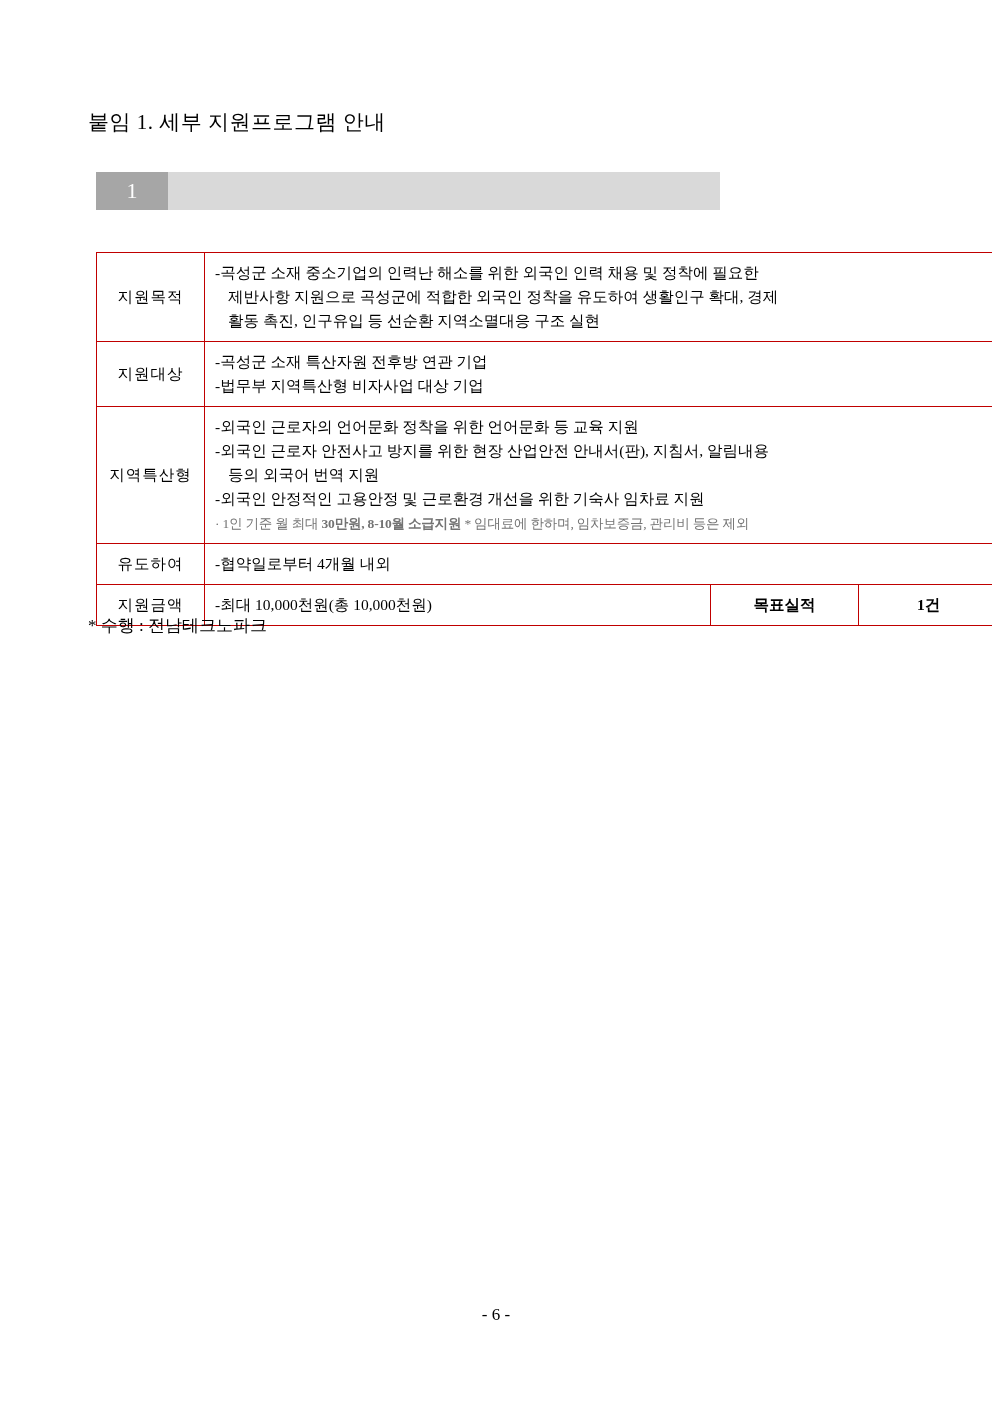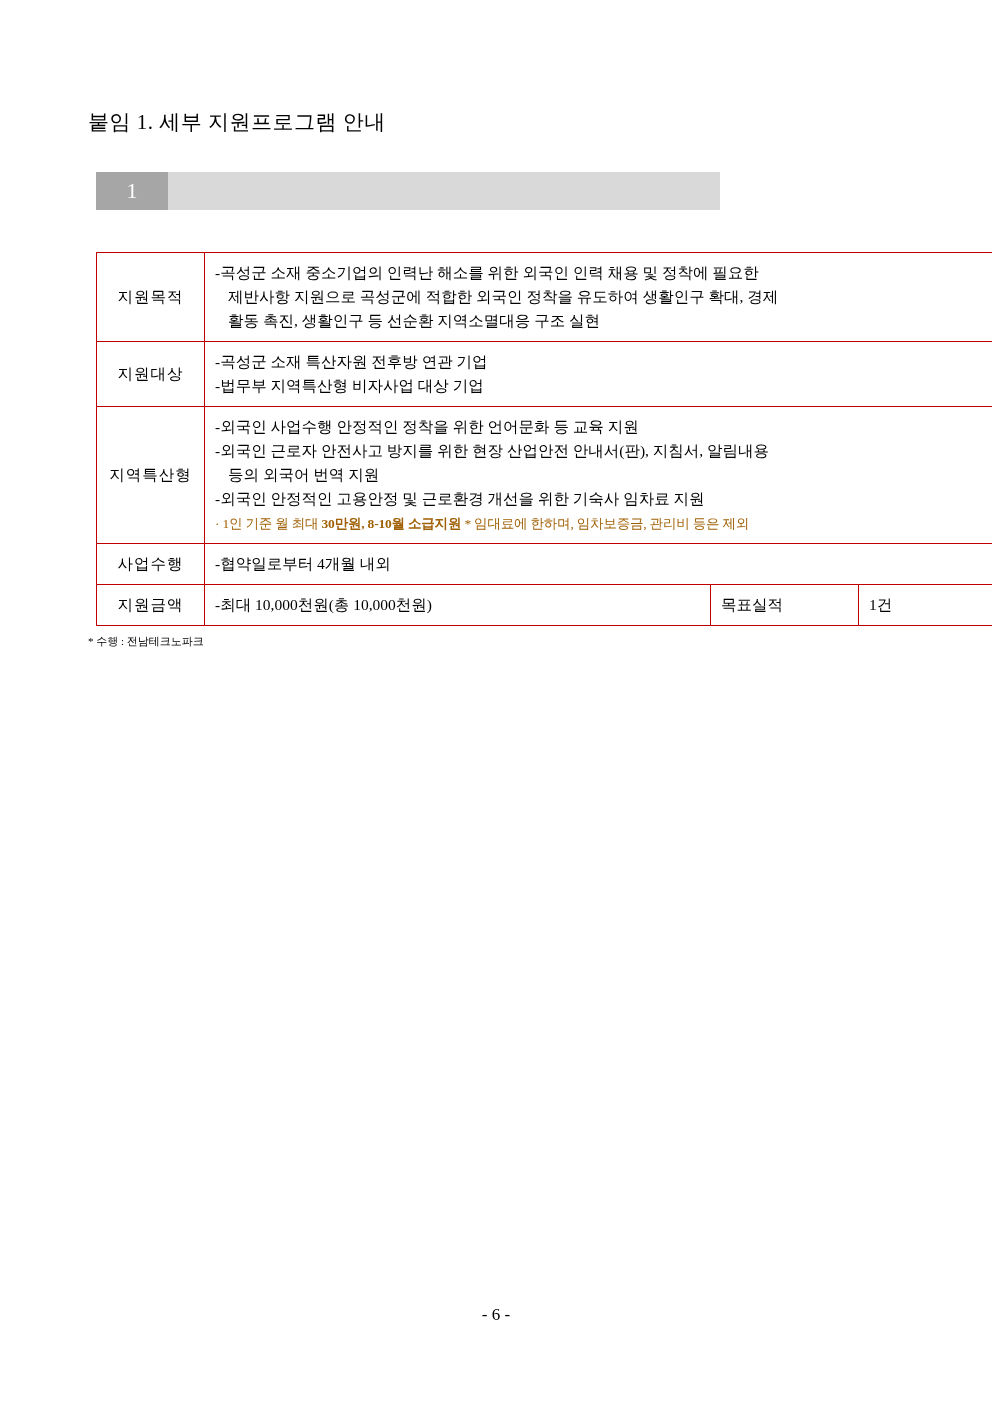--- a/index.html
+++ b/index.html
@@ -83,34 +83,35 @@
   td.body {
     text-align: left;
   }
   .line {
     white-space: nowrap;
   }
   .b {
     font-weight: normal;
   }
   .red-note {
-    color: #a16207;
+    color: #737373;
     font-size: 13.5px;
     letter-spacing: -0.2px;
     white-space: nowrap;
   }
   .red-note .rb { font-weight: bold; }
   td.center {
-    text-align: left;
+    text-align: center;
+    font-weight: bold;
   }
   .footnote {
     position: absolute;
     left: 88px;
-    top: 634px;
-    font-size: 11px;
+    top: 614px;
+    font-size: 17px;
     white-space: nowrap;
   }
   .page-number {
     position: absolute;
     left: 0;
     right: 0;
     top: 1305px;
     text-align: center;
     font-size: 17px;
   }
@@ -141,42 +142,42 @@
       <col style="width:506px">
       <col style="width:148px">
       <col style="width:140px">
     </colgroup>
     <tbody>
       <tr>
         <td class="label">지원목적</td>
         <td class="body" colspan="3">
           <span class="line indent-hang">-곡성군 소재 중소기업의 인력난 해소를 위한 외국인 인력 채용 및 정착에 필요한</span>
           <span class="line cont">제반사항 지원으로 곡성군에 적합한 외국인 정착을 유도하여 생활인구 확대, 경제</span>
-          <span class="line cont">활동 촉진, 생활인구 등 선순환 지역소멸대응 구조 실현</span>
+          <span class="line cont">활동 촉진, 인구유입 등 선순환 지역소멸대응 구조 실현</span>
         </td>
       </tr>
       <tr>
         <td class="label">지원대상</td>
         <td class="body" colspan="3">
           <span class="line indent-hang">-곡성군 소재 특산자원 전후방 연관 기업</span>
           <span class="line indent-hang">-법무부 지역특산형 비자사업 대상 기업</span>
         </td>
       </tr>
       <tr>
         <td class="label">지역특산형</td>
         <td class="body" colspan="3">
-          <span class="line"><span>-외국인 사업수행 안정적인 정착을 위한 </span><span class="b">언어문화 등 교육 지원</span></span>
+          <span class="line"><span>-외국인 근로자의 언어문화 정착을 위한 </span><span class="b">언어문화 등 교육 지원</span></span>
           <span class="line">-외국인 근로자 안전사고 방지를 위한 현장 산업안전 안내서(판), 지침서, 알림내용</span>
           <span class="line cont"><span>등의 </span><span class="b">외국어 번역 지원</span></span>
           <span class="line"><span>-외국인 안정적인 고용안정 및 근로환경 개선을 위한 </span><span class="b">기숙사 임차료 지원</span></span>
           <span class="line red-note"><span>· 1인 기준 월 최대 </span><span class="rb">30만원, 8-10월 소급지원</span><span> * 임대료에 한하며, 임차보증금, 관리비 등은 제외</span></span>
         </td>
       </tr>
       <tr>
-        <td class="label">사업수행</td>
+        <td class="label">유도하여</td>
         <td class="body" colspan="3">
           <span class="line indent-hang">-협약일로부터 4개월 내외</span>
         </td>
       </tr>
       <tr>
         <td class="label">지원금액</td>
         <td class="body">-최대 10,000천원(총 10,000천원)</td>
         <td class="center">목표실적</td>
         <td class="center">1건</td>
       </tr>

